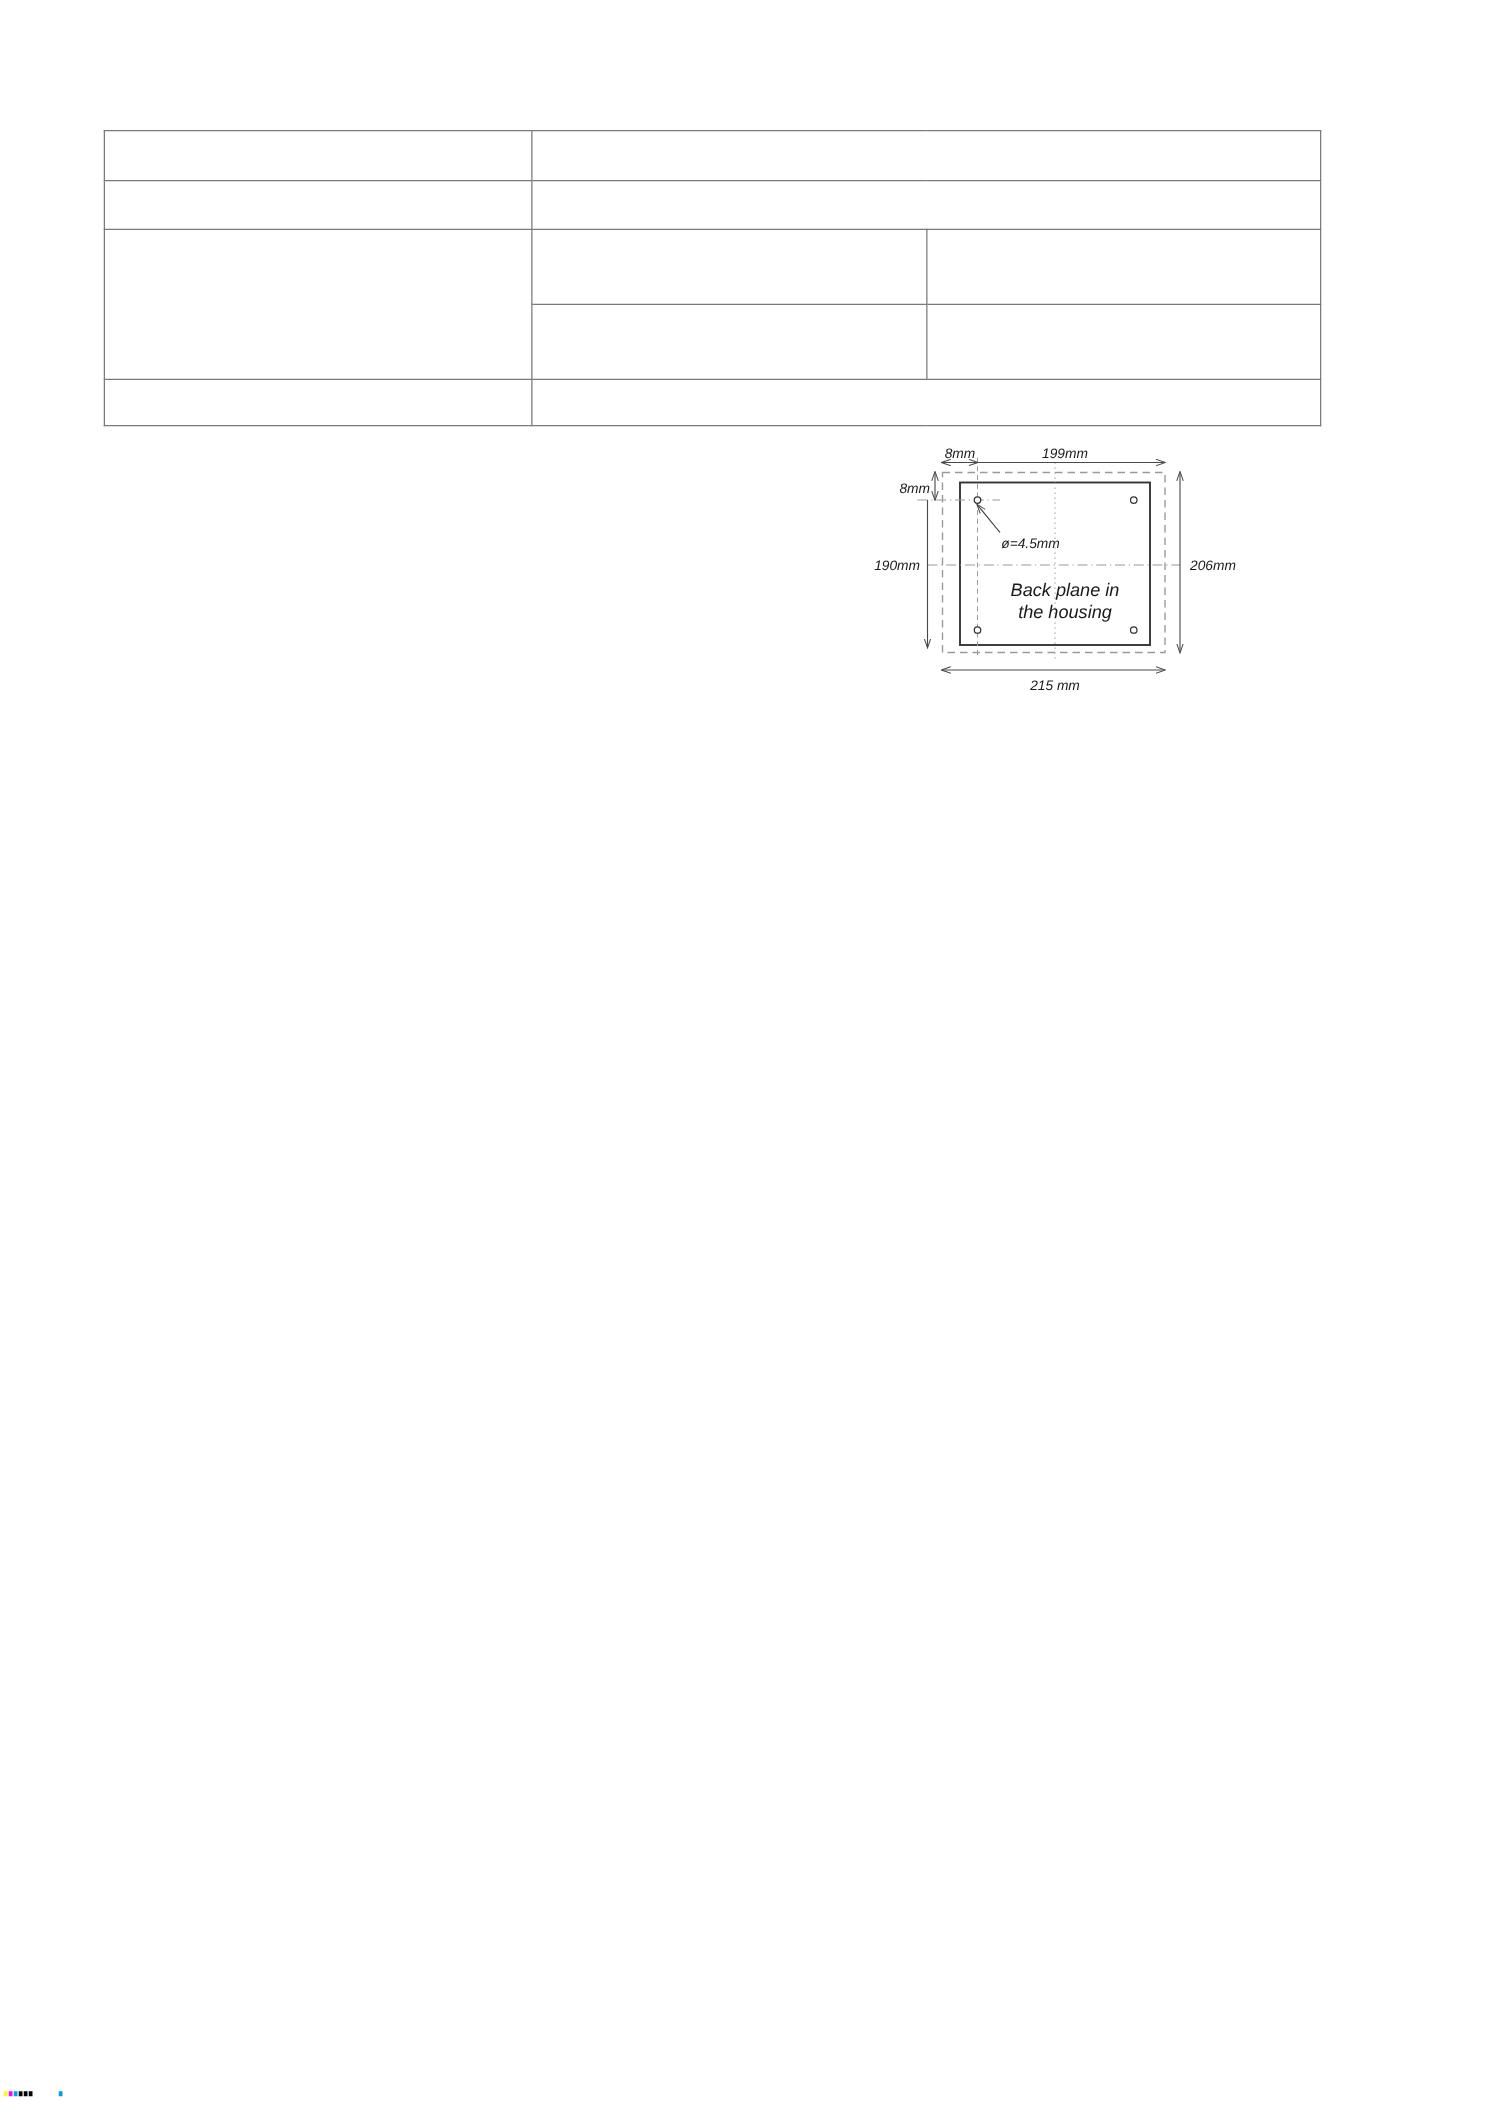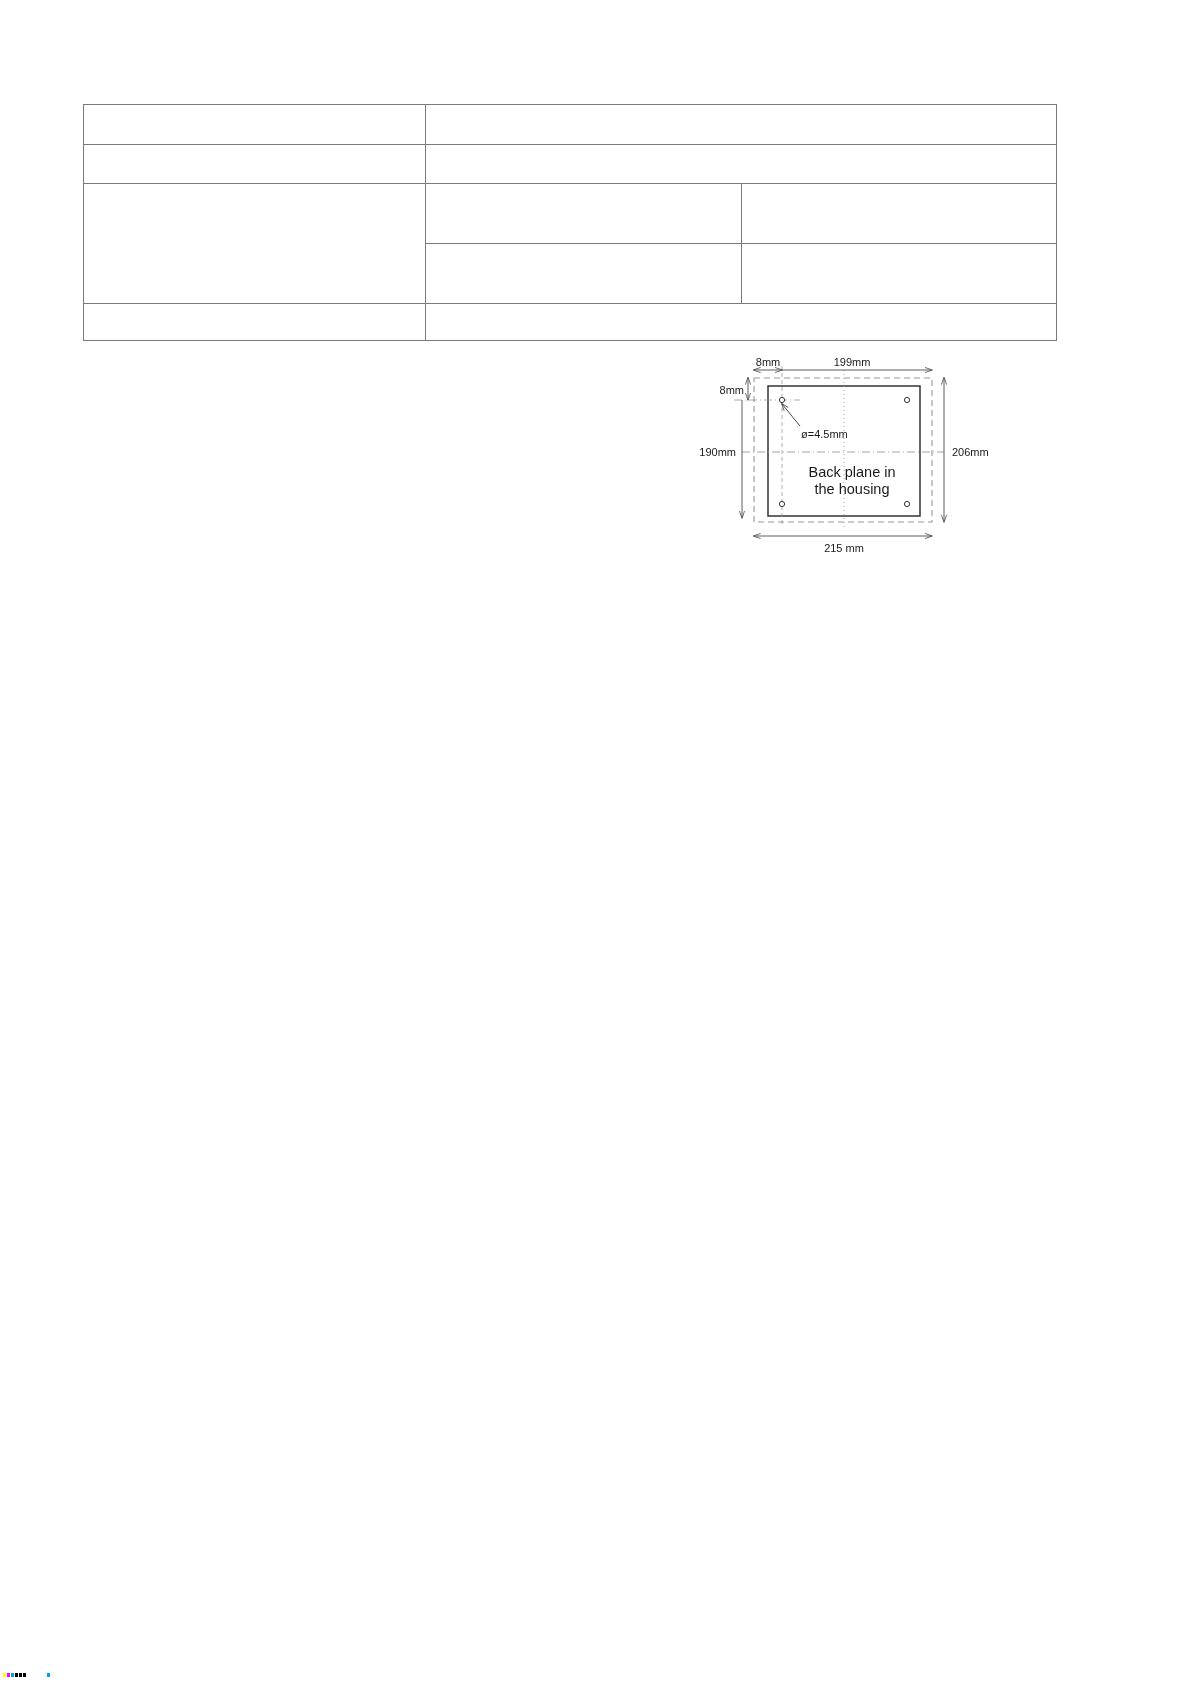--- a/index.html
+++ b/index.html
@@ -45,20 +45,21 @@
   .row-h4 td { height: 51px; }
   .row-h5 td { height: 28px; }
 
   
   .diagram {
     position: absolute;
     left: 672px;
     top: 330px;
     width: 360px;
     height: 230px;
+    font-style: italic;
   }
   .diagram svg { display: block; }
 
   .dim-text {
     font-family: "Liberation Sans", sans-serif;
     font-size: 11px;
     fill: #1a1a1a;
   }
   .body-text {
     font-family: "Liberation Sans", sans-serif;

